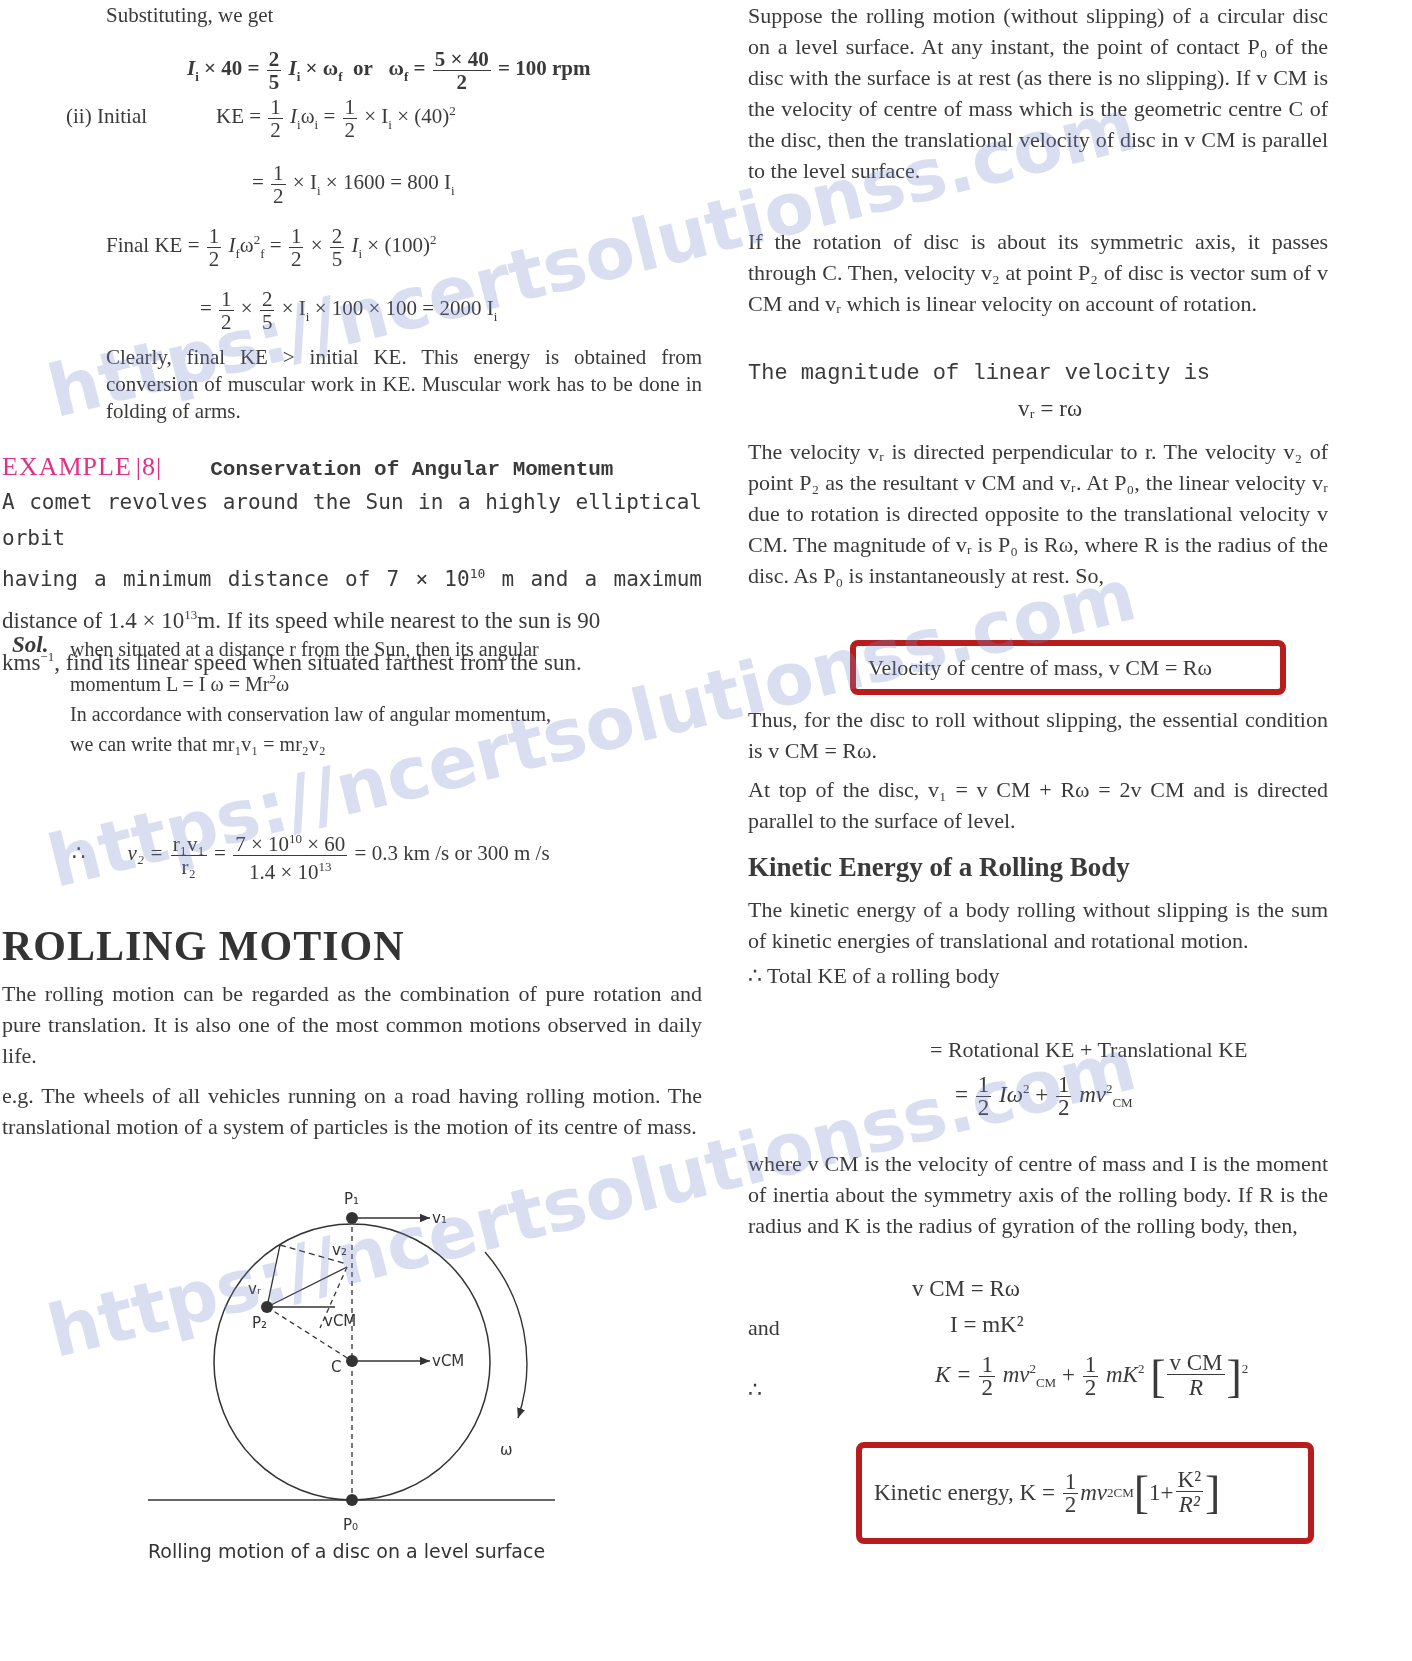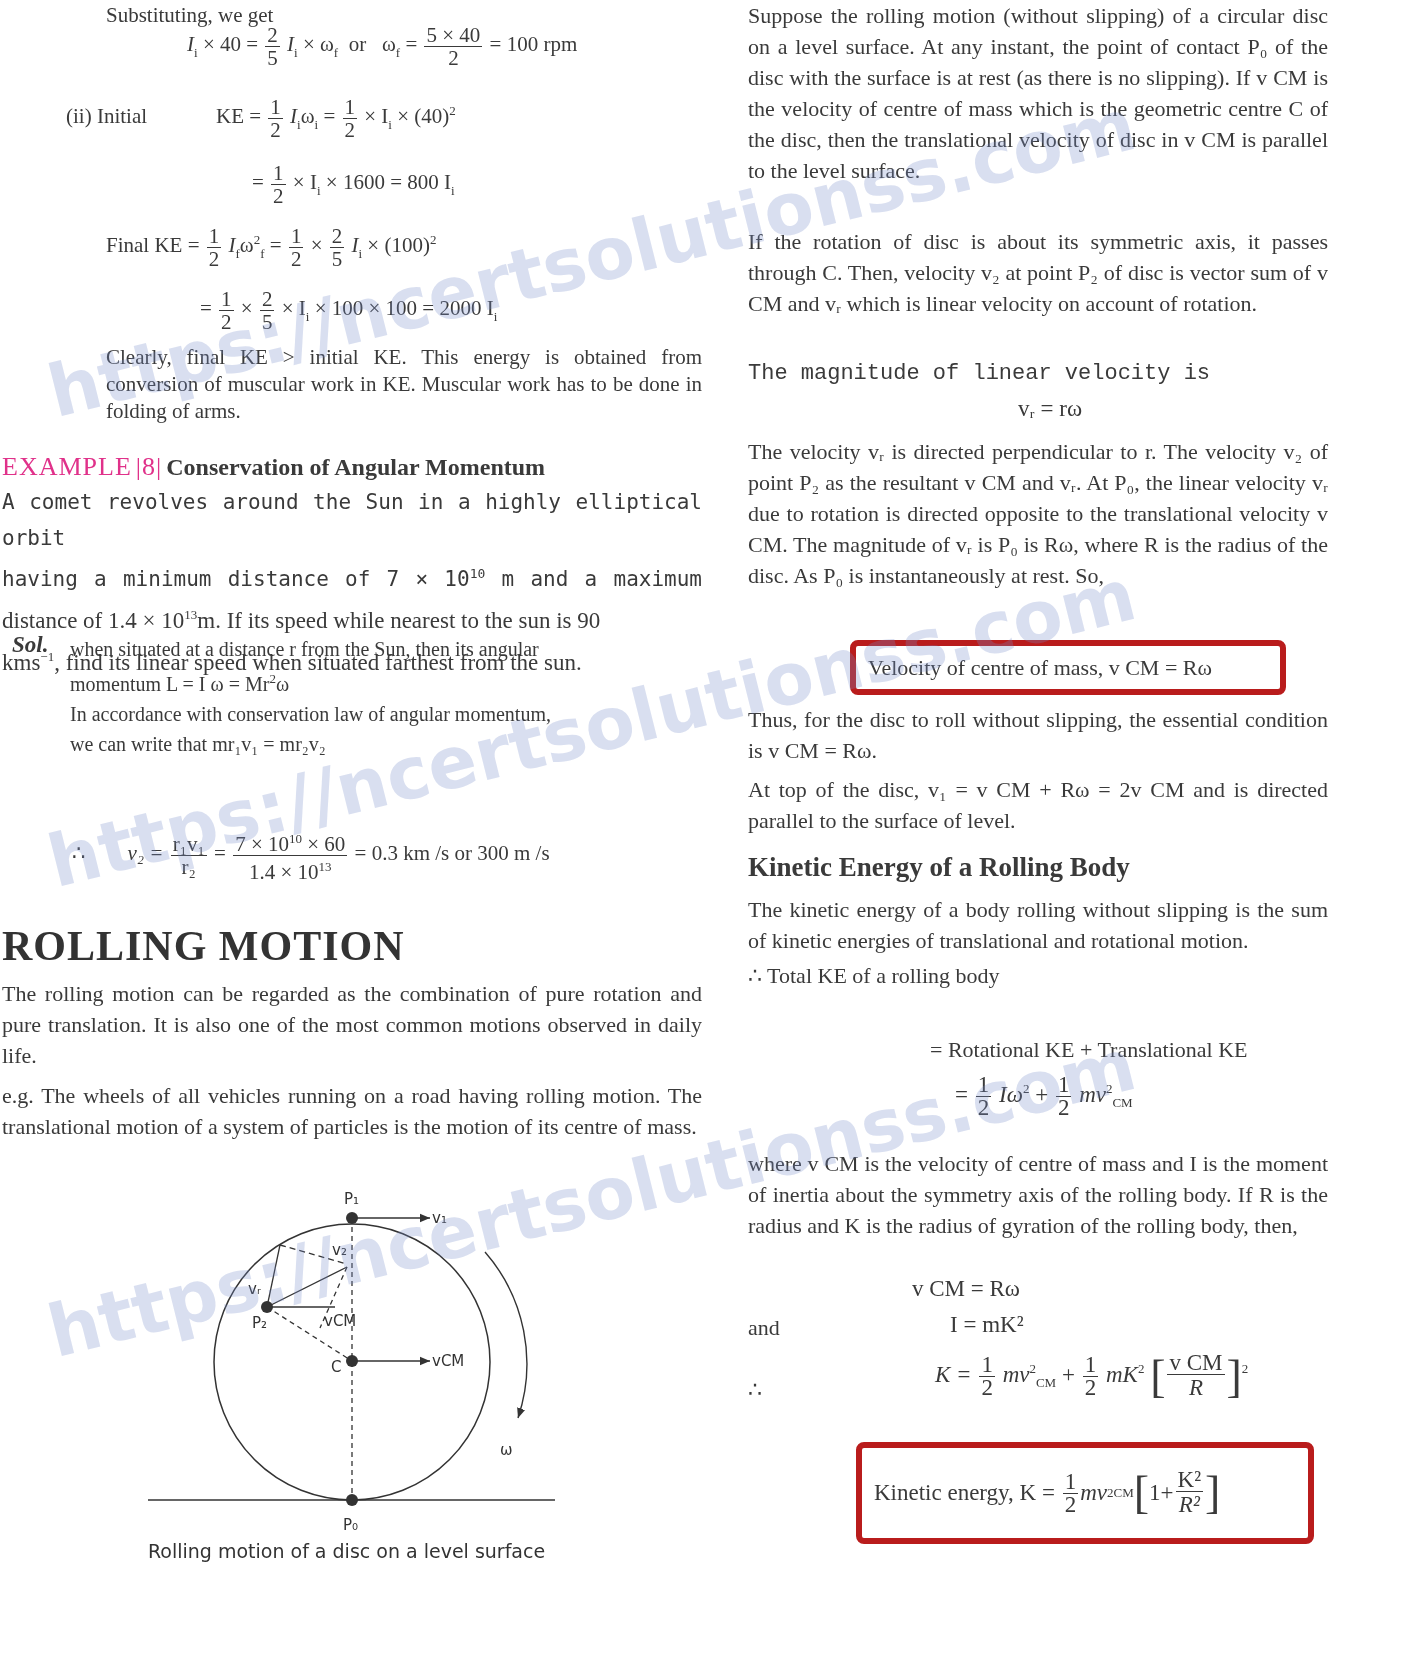--- a/index.html
+++ b/index.html
@@ -7,39 +7,39 @@
          font-family:"Liberation Serif","DejaVu Serif",serif; color:#3a3a3a; }
   .abs { position:absolute; }
   .txt { font-size:22px; line-height:31px; text-align:justify; }
   .math { font-size:21px; white-space:nowrap; }
   .math i { font-style:italic; }
   .frac { display:inline-block; vertical-align:middle; text-align:center; margin:0 2px; }
   .frac > span { display:block; line-height:22px; padding:0 2px; }
   .frac > span.num { border-bottom:1px solid #3a3a3a; }
   sub, sup { font-size:13px; }
   .example-tag { color:#e0318a; font-family:"Liberation Serif",serif; font-size:26px; letter-spacing:1px; }
-  .example-title { font-family:Liberation Serif, serif; font-weight:bold; font-size:24px; color:#3a3a3a; }
+  .example-title { font-family:Liberation Mono, monospace; font-weight:bold; font-size:21px; color:#3a3a3a;margin-left:44px; }
   .problem { font-family:"DejaVu Sans Mono","Liberation Mono",monospace; font-size:21px; line-height:36px; color:#3a3a3a; text-align:justify; }
   .sol-label { font-style:italic; font-weight:bold; font-size:23px; }
   .sol { font-size:20px; line-height:30px; }
   .section-title { font-size:42px; font-weight:bold; letter-spacing:1px; color:#333; }
   .subsection-title { font-size:27px; font-weight:bold; color:#3a3a3a; }
   .boxed { border:6px solid #b91c1c; border-radius:8px; padding:6px 12px; }
   .watermark { position:absolute; font-family:"DejaVu Sans",sans-serif; font-weight:bold; font-size:72px;
                color:rgba(120,140,200,0.28); transform-origin:left bottom; white-space:nowrap; pointer-events:none; }
   .fig-label { font-family:"DejaVu Sans",sans-serif; font-size:15px; fill:#333; }
   .caption { font-family:"DejaVu Sans",sans-serif; font-size:19px; color:#333; }
   .bracket { display:inline-block; font-size:46px; vertical-align:middle; line-height:46px; font-weight:lighter; }
 </style>
 </head>
 <body>
 
 <div class="abs txt" style="left:106px;top:0px;font-size:21px;">Substituting, we get</div>
 
-<div class="abs math" style="left:187px;top:24px;">
+<div class="abs math" style="left:187px;top:48px;font-weight:bold;">
   <i>I</i><sub>i</sub>
   <span>× 40 =</span>
   <span class="frac"><span class="num">2</span><span>5</span></span>
   <i>I</i><sub>i</sub>
   <span>× ω</span><sub>f</sub>
   &nbsp;<span>or</span>&nbsp;&nbsp;
   <span>ω</span><sub>f</sub>
   <span>=</span>
   <span class="frac"><span class="num">5 × 40</span><span>2</span></span>
   <span>= 100 rpm</span>

